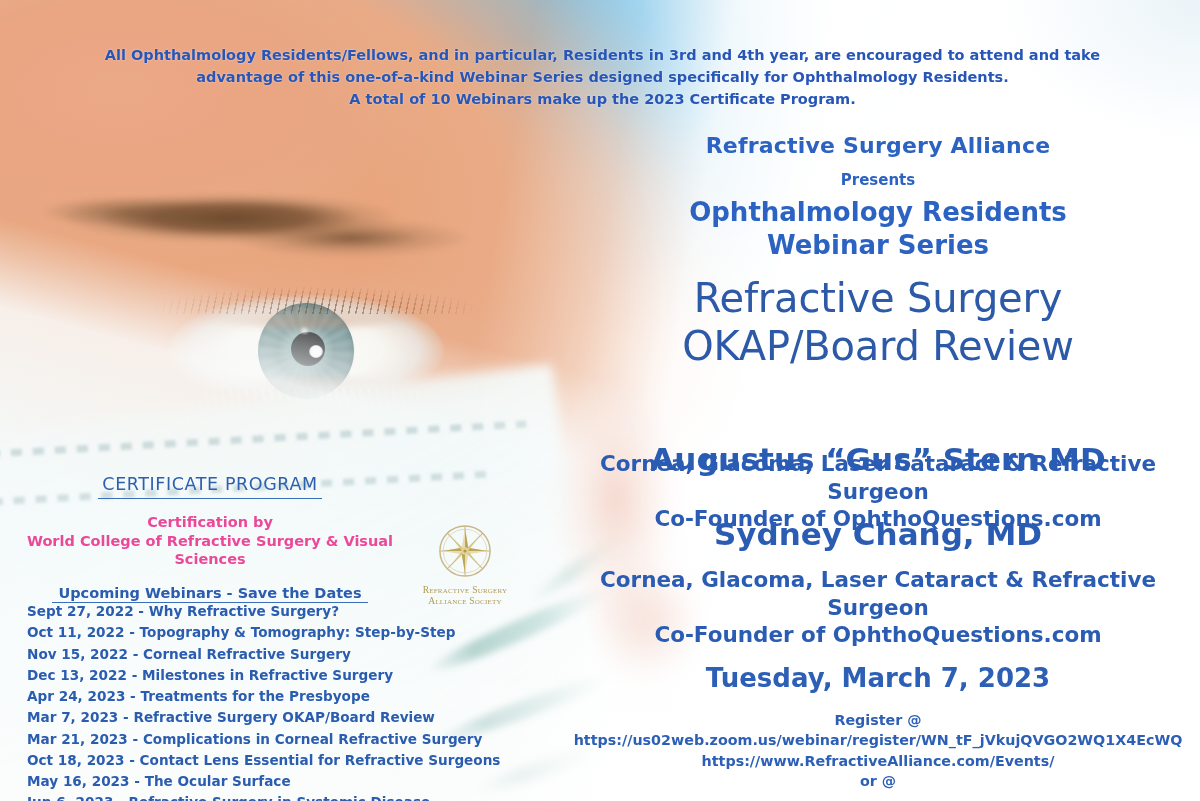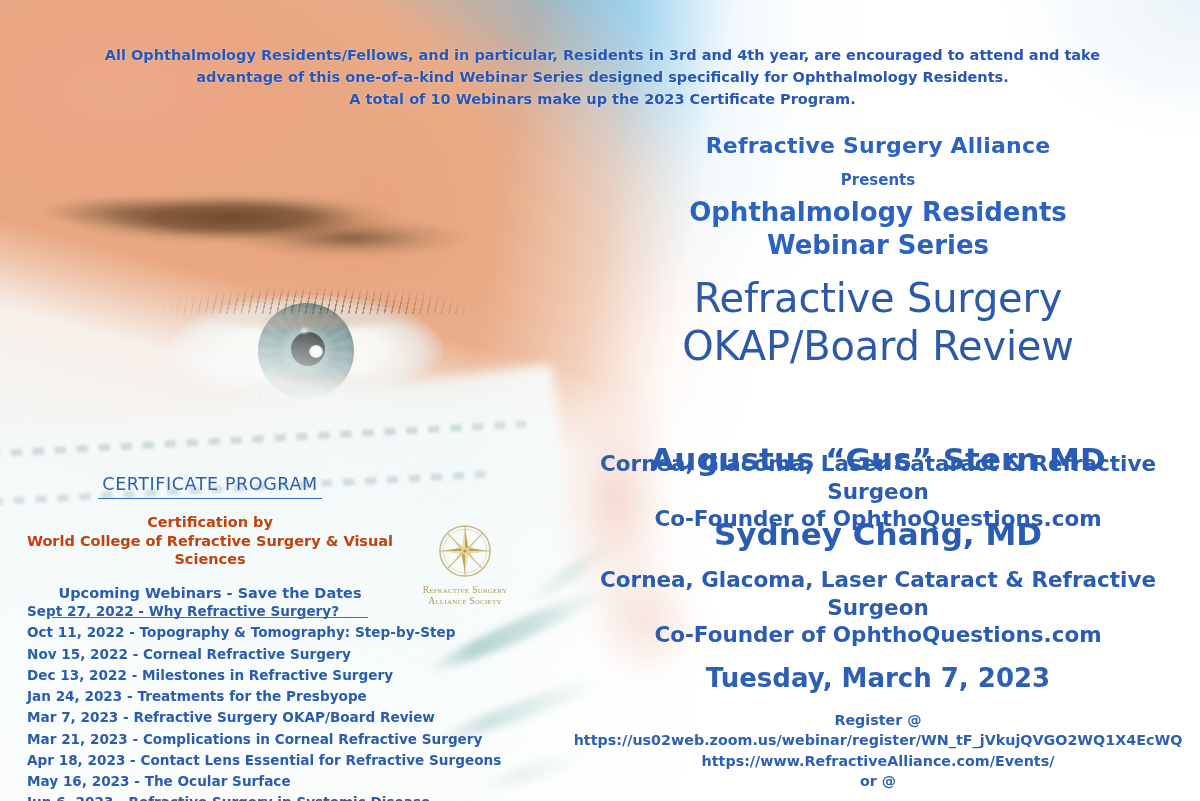--- a/index.html
+++ b/index.html
@@ -284,30 +284,30 @@
     color: #2c5fae;
     font-weight: normal;
     display: inline-block;
     padding: 0 4px 4px 4px;
     border-bottom: 1.5px solid #3a6ebb;
   }
   #certification-by {
     margin-top: 14px;
     font-size: 14.5px;
     font-weight: bold;
-    color: #c2410c;
+    color: #ec4899;
     line-height: 1.28;
   }
   #upcoming-heading {
     margin-top: 16px;
     display: inline-block;
     font-size: 14.5px;
     font-weight: bold;
     color: #2a5cb0;
-    padding: 0 6px 16px 6px;
+    padding: 0 6px 1px 6px;
     border-bottom: 1.5px solid #3a6ebb;
   }
 
   #webinar-list {
     position: absolute;
     left: 27px; top: 601px;
     width: 470px;
     font-size: 13.6px;
     font-weight: bold;
     color: #2a5cb0;
@@ -427,24 +427,24 @@
         <div>World College of Refractive Surgery &amp; Visual Sciences</div>
       </div>
       <div id="upcoming-heading">Upcoming Webinars - Save the Dates</div>
     </div>
 
     <div id="webinar-list">
         <div class="webinar-row">Sept 27, 2022 - Why Refractive Surgery?</div>
         <div class="webinar-row">Oct 11, 2022 - Topography &amp; Tomography: Step-by-Step</div>
         <div class="webinar-row">Nov 15, 2022 - Corneal Refractive Surgery</div>
         <div class="webinar-row">Dec 13, 2022 - Milestones in Refractive Surgery</div>
-        <div class="webinar-row">Jan 24, 2023 - Treatments for the Presbyope</div>
+        <div class="webinar-row">Apr 24, 2023 - Treatments for the Presbyope</div>
         <div class="webinar-row">Mar 7, 2023 - Refractive Surgery OKAP/Board Review</div>
         <div class="webinar-row">Mar 21, 2023 - Complications in Corneal Refractive Surgery</div>
-        <div class="webinar-row">Apr 18, 2023 - Contact Lens Essential for Refractive Surgeons</div>
+        <div class="webinar-row">Oct 18, 2023 - Contact Lens Essential for Refractive Surgeons</div>
         <div class="webinar-row">May 16, 2023 - The Ocular Surface</div>
         <div class="webinar-row">Jun 6, 2023 - Refractive Surgery in Systemic Disease</div>
       </div>
 
     <div id="society-logo">
       <svg class="logo-mark" width="66" height="66" viewBox="0 0 100 100">
         <circle cx="50" cy="50" r="38" fill="none" stroke="#c7b789" stroke-width="2.2"></circle>
         <circle cx="50" cy="50" r="33" fill="none" stroke="#d8cba6" stroke-width="1"></circle>
         <g stroke="#c9b98c" stroke-width="1.6">
           <line x1="50" y1="12" x2="50" y2="88"></line>

